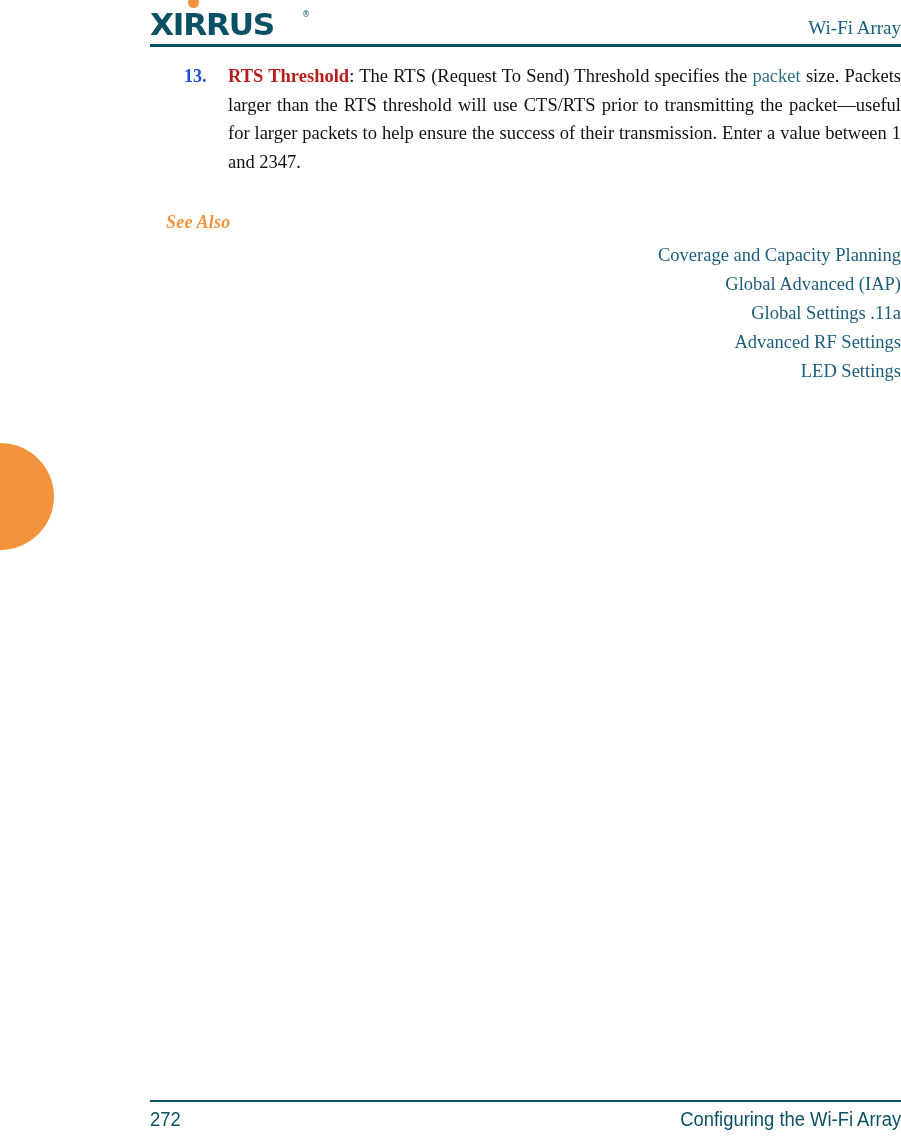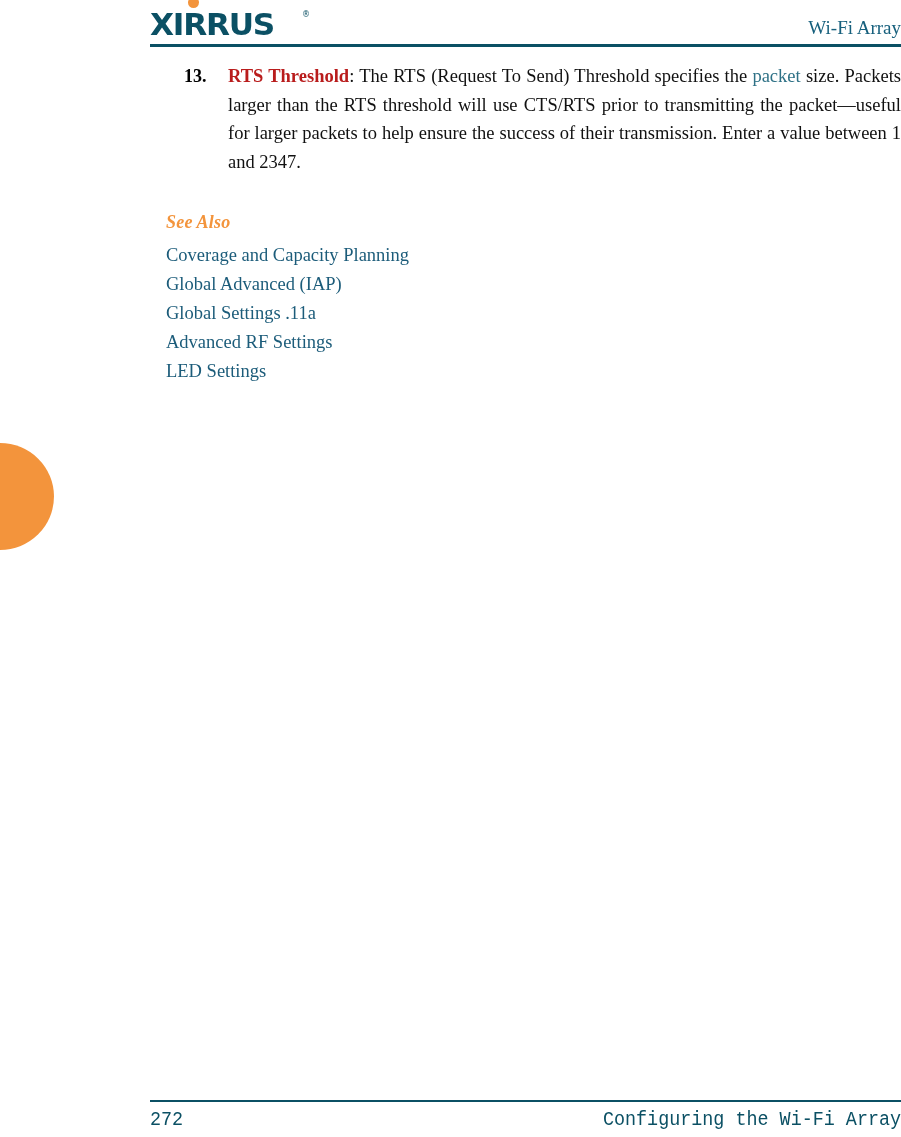--- a/index.html
+++ b/index.html
@@ -118,21 +118,21 @@
   }
   .num-item:last-of-type {
     margin-bottom: 0;
   }
   .num-marker {
     position: absolute;
     left: 34px;
     top: 0;
     width: 34px;
     text-align: left;
-    color: #000000;
+    color: #1d4ed8;
     font-weight: bold;
     font-size: 18px;
   }
   b.term {
     font-weight: bold;
     color: #b91c1c;
   }
   a.xlink {
     color: #2E7186;
     text-decoration: none;
@@ -154,20 +154,21 @@
   .see-also-list {
     list-style: none;
     margin: 0;
     padding: 0;
   }
   .see-also-list li {
     font-size: 18.5px;
     line-height: 29px;
     color: #1C5C7A;
     white-space: nowrap;
+    text-align: right;
   }
   .see-also-list li a {
     color: #1C5C7A;
     text-decoration: none;
   }
 
   
   .footer-rule {
     position: absolute;
     left: 150px;
@@ -175,21 +176,21 @@
     width: 751px;
     height: 2px;
     background: #0B5064;
   }
   .footer {
     position: absolute;
     left: 150px;
     top: 1108px;
     width: 751px;
     height: 29px;
-    font-family: Liberation Mono, monospace;
+    font-family: Liberation Sans, sans-serif;
     color: #0B5064;
   }
   .footer-page {
     position: absolute;
     left: 0;
     top: 0;
     font-size: 20px;
     transform: scaleX(0.92);
     transform-origin: left top;
   }

